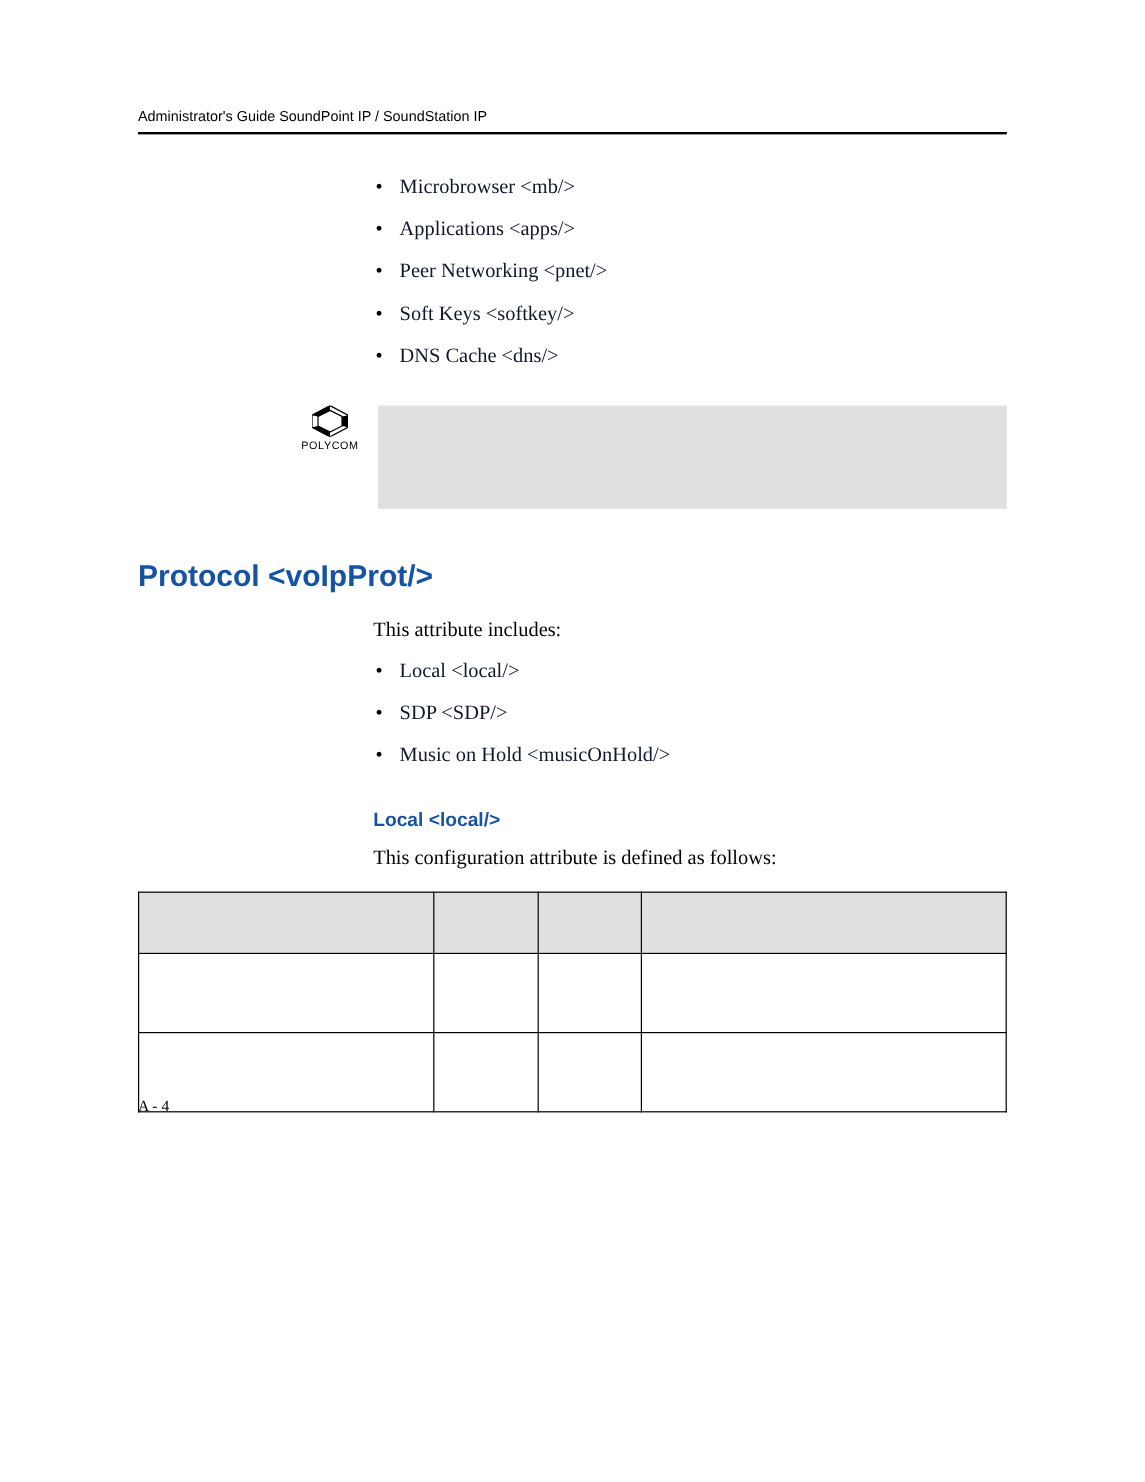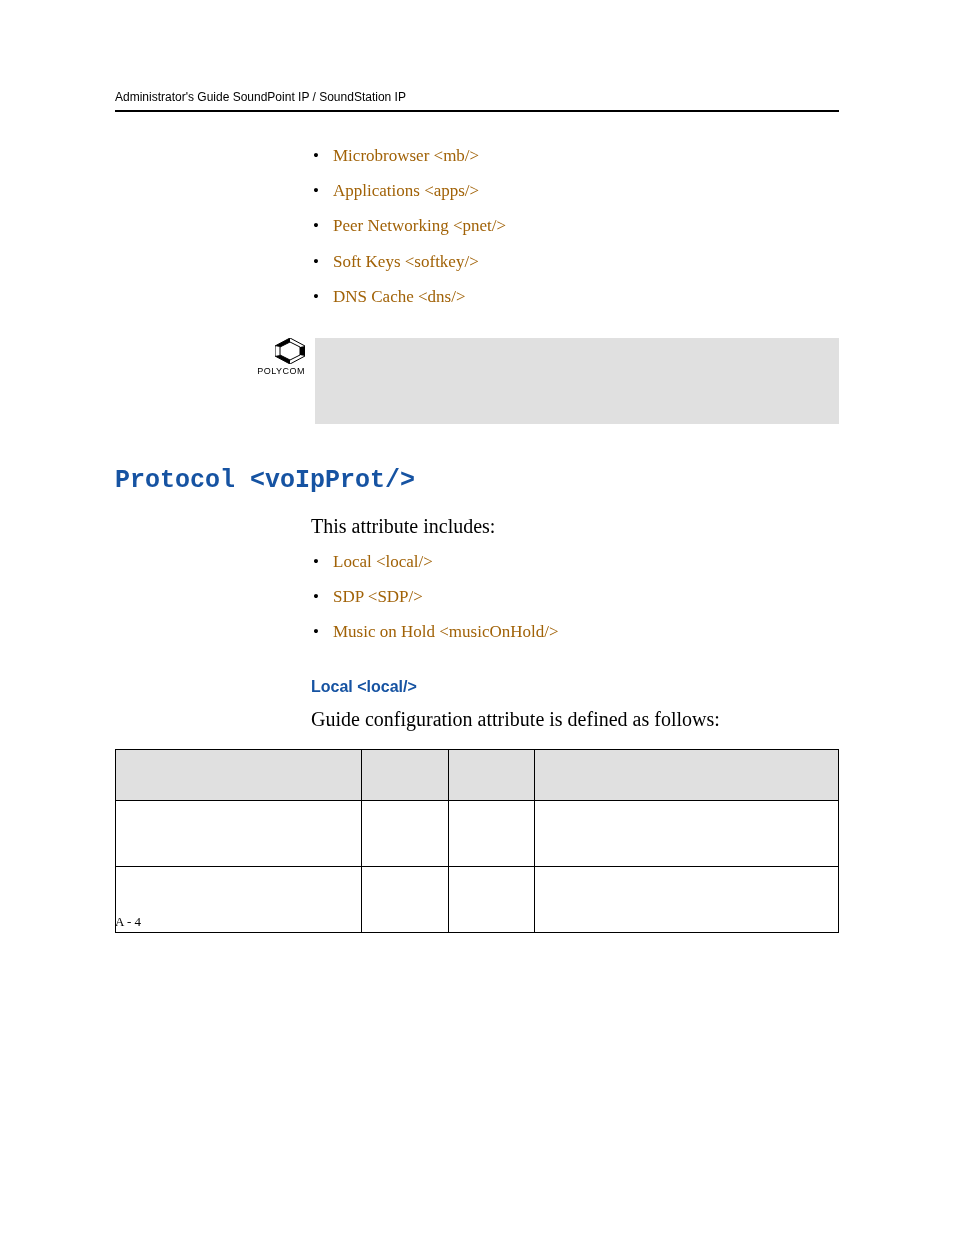--- a/index.html
+++ b/index.html
@@ -38,63 +38,63 @@
     font-size: 17px;
     line-height: 1.6;
   }
   .bullet-list li::before {
     content: "•";
     position: absolute;
     left: -20px;
     color: #000;
   }
   .bullet-list a {
-    color: #a16207;
+    color: #0f172a;
     text-decoration: none;
   }
   .note-row {
     display: flex;
     align-items: flex-start;
     margin: 10px 0 42px 0;
   }
   .note-logo-cell {
     flex: 0 0 200px;
     padding-left: 130px;
     box-sizing: border-box;
   }
   .note-logo {
     display: flex;
     flex-direction: column;
-    align-items: flex-end;
+    align-items: center;
     width: 60px;
   }
   .note-logo svg { display: block; }
   .note-logo-text {
     font-family: Arial, sans-serif;
     font-size: 9px;
     letter-spacing: 0.5px;
     margin-top: 2px;
   }
   .note-body {
     flex: 1;
     background: #e0e0e0;
     min-height: 66px;
     padding: 10px 16px;
     font-size: 15px;
     color: #e0e0e0;
   }
   .h2 {
-    font-family: Liberation Mono, monospace;
+    font-family: Liberation Sans, sans-serif;
     font-weight: bold;
     color: #1653a2;
     font-size: 25px;
     margin: 0 0 20px 0;
   }
   .body-text {
-    font-size: 20px;
+    font-size: 17px;
     margin: 12px 0 10px 0;
     padding-left: 196px;
   }
   .h3 {
     font-family: Helvetica, Arial, sans-serif;
     font-weight: bold;
     color: #1653a2;
     font-size: 16px;
     margin: 32px 0 10px 0;
     padding-left: 196px;
@@ -163,21 +163,21 @@
 
   <p class="body-text">This attribute includes:</p>
 
   <ul class="bullet-list">
     <li><a href="#">Local &lt;local/&gt;</a></li>
     <li><a href="#">SDP &lt;SDP/&gt;</a></li>
     <li><a href="#">Music on Hold &lt;musicOnHold/&gt;</a></li>
   </ul>
 
   <h3 class="h3">Local &lt;local/&gt;</h3>
-  <p class="body-text">Guide configuration attribute is defined as follows:</p>
+  <p class="body-text">This configuration attribute is defined as follows:</p>
 
   <table class="config">
     <colgroup>
       <col style="width:34%">
       <col style="width:12%">
       <col style="width:12%">
       <col style="width:42%">
     </colgroup>
     <thead>
       <tr>

